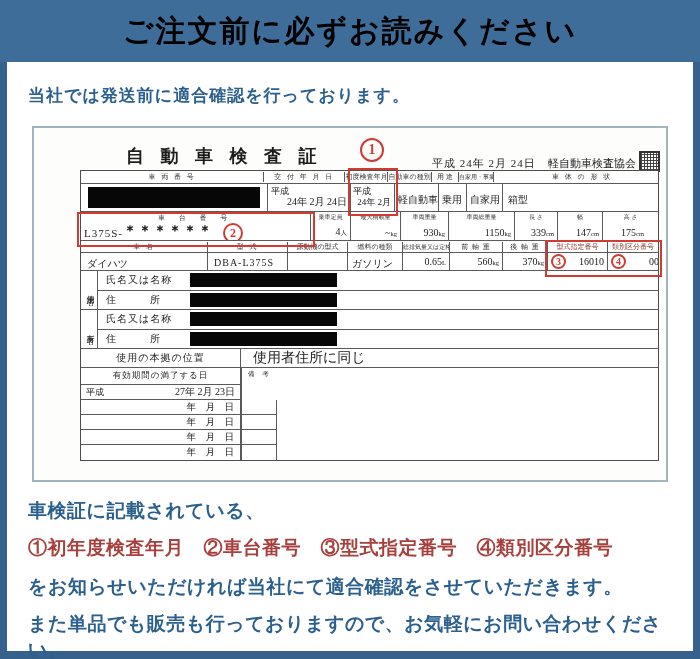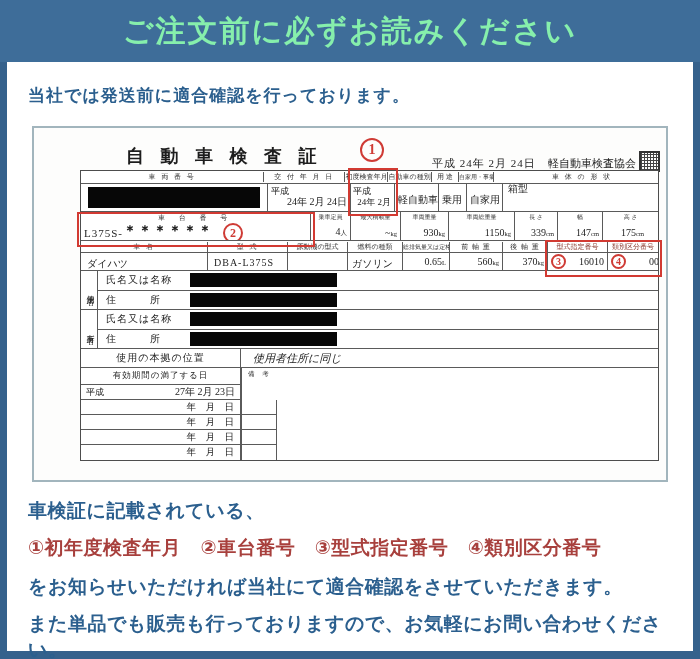--- a/index.html
+++ b/index.html
@@ -1,17 +1,17 @@
 <!DOCTYPE html>
 <html><head>
 <meta charset="utf-8">
 <style>
   html,body{margin:0;padding:0;}
   .page{position:relative;width:700px;height:659px;background:#35618c;font-family:"Liberation Sans","DejaVu Sans",sans-serif;overflow:hidden;}
-  .banner{position:absolute;left:0;top:0;width:700px;height:62px;background:#3e6d99;color:#86efac;
+  .banner{position:absolute;left:0;top:0;width:700px;height:62px;background:#3e6d99;color:#000000;
           display:flex;align-items:center;justify-content:center;font-size:30px;font-weight:bold;letter-spacing:2px;}
   .content{position:absolute;left:7px;top:62px;width:686px;height:589px;background:#ffffff;}
   .intro{position:absolute;left:21px;top:22px;font-size:17px;font-weight:bold;color:#2b5f8e;letter-spacing:1px;margin:0;}
   .panel{position:absolute;left:25px;top:64px;width:632px;height:352px;border:2px solid #a2b5bd;background:#fdfdfc;}
   .cert{position:relative;width:100%;height:100%;font-family:"Liberation Serif","DejaVu Serif",serif;color:#222;}
   .cert-title{position:absolute;left:92px;top:16px;font-size:18px;font-weight:bold;letter-spacing:6px;color:#1d1d1d;}
   .cert-date{position:absolute;left:398px;top:28px;font-size:11px;letter-spacing:1px;}
   .cert-auth{position:absolute;left:514px;top:27px;font-size:11px;display:flex;align-items:center;}
   .stamp{display:inline-block;width:17px;height:17px;border:2px solid #333;margin-left:3px;margin-top:-4px;
          background:repeating-linear-gradient(0deg,#444 0 1px,transparent 1px 3px),repeating-linear-gradient(90deg,#444 0 1px,transparent 1px 3px);}
@@ -33,21 +33,21 @@
   .redbox{position:absolute;border:2px solid #d23a32;pointer-events:none;}
   .bar{background:#070707;}
   .vcell{width:17px;border-right:1px solid #5a5a5a;writing-mode:vertical-rl;display:flex;align-items:center;justify-content:center;
          font-size:8px;letter-spacing:1px;box-sizing:border-box;flex:none;}
   .pmain{flex:1;display:flex;flex-direction:column;}
   .prow{flex:1;display:flex;align-items:center;}
   .plabel{width:90px;padding-left:8px;font-size:10px;letter-spacing:1px;box-sizing:border-box;flex:none;}
   .pbar{width:147px;height:14px;margin-left:2px;}
   
   .notes{position:absolute;left:21px;top:436px;}
-  .notes p{margin:0 0 11px 0;font-size:19px;font-weight:bold;color:#2b5f8e;letter-spacing:0.5px;}
+  .notes p{margin:0 0 11px 0;font-size:19px;font-weight:bold;color:#2b5f8e;letter-spacing:0.5px;font-family:Liberation Mono, monospace;}
   .notes p.redline{color:#a8403d;margin-bottom:13px;}
 </style>
 </head>
 <body>
 
 <div class="page">
   <div class="banner">
     <span>ご注文前に必ずお読みください</span>
   </div>
 
@@ -94,21 +94,21 @@
             <div class="c" style="width:44px;">
               <span style="position:absolute;left:3px;bottom:4px;font-size:10px;">軽自動車</span>
             </div>
             <div class="c" style="width:28px;">
               <span style="position:absolute;left:3px;bottom:4px;font-size:10px;">乗用</span>
             </div>
             <div class="c" style="width:36px;">
               <span style="position:absolute;left:3px;bottom:4px;font-size:10px;">自家用</span>
             </div>
             <div class="c" style="width:155px;">
-              <span style="position:absolute;left:5px;bottom:15px;font-size:10px;">箱型</span>
+              <span style="position:absolute;left:5px;bottom:4px;font-size:10px;">箱型</span>
             </div>
           </div>
 
           <div class="row" style="height:29px;">
             <div class="c" style="width:230px;">
               <div class="h" style="letter-spacing:6px;margin-top:1px;">車 台 番 号</div>
               <div style="display:flex;align-items:center;padding-left:3px;margin-top:0;">
                 <span style="font-size:11px;letter-spacing:1px;">L375S-</span>
                 <span style="font-size:14px;font-weight:bold;letter-spacing:1px;margin-top:-4px;">＊＊＊＊＊＊</span>
                 <span class="mk mk2">2</span>
@@ -213,21 +213,21 @@
               </div>
               <div class="prow">
                 <span class="plabel">住　　　所</span>
                 <div class="pbar bar"></div>
               </div>
             </div>
           </div>
 
           <div class="row" style="height:19px;align-items:center;">
             <div class="c" style="width:160px;height:100%;display:flex;align-items:center;justify-content:center;font-size:10px;letter-spacing:1px;">使用の本拠の位置</div>
-            <div style="flex:1;padding-left:12px;font-size:11px;font-style:italic;">使用者住所に同じ</div>
+            <div style="flex:1;padding-left:12px;font-size:14px;">使用者住所に同じ</div>
           </div>
 
           <div style="position:relative;height:92px;">
             <div style="position:absolute;left:160px;top:0;right:0;bottom:0;border-left:1px solid #5a5a5a;">
               <span style="position:absolute;left:6px;top:2px;font-size:6.5px;letter-spacing:3px;color:#333;">備 考</span>
             </div>
             <div class="row" style="width:160px;height:17px;align-items:center;border-right:1px solid #5a5a5a;">
               <span style="width:100%;text-align:center;font-size:8.5px;letter-spacing:1px;">有効期間の満了する日</span>
             </div>
             <div class="row" style="width:160px;height:15px;align-items:center;border-right:1px solid #5a5a5a;justify-content:space-between;padding:0 5px;">

